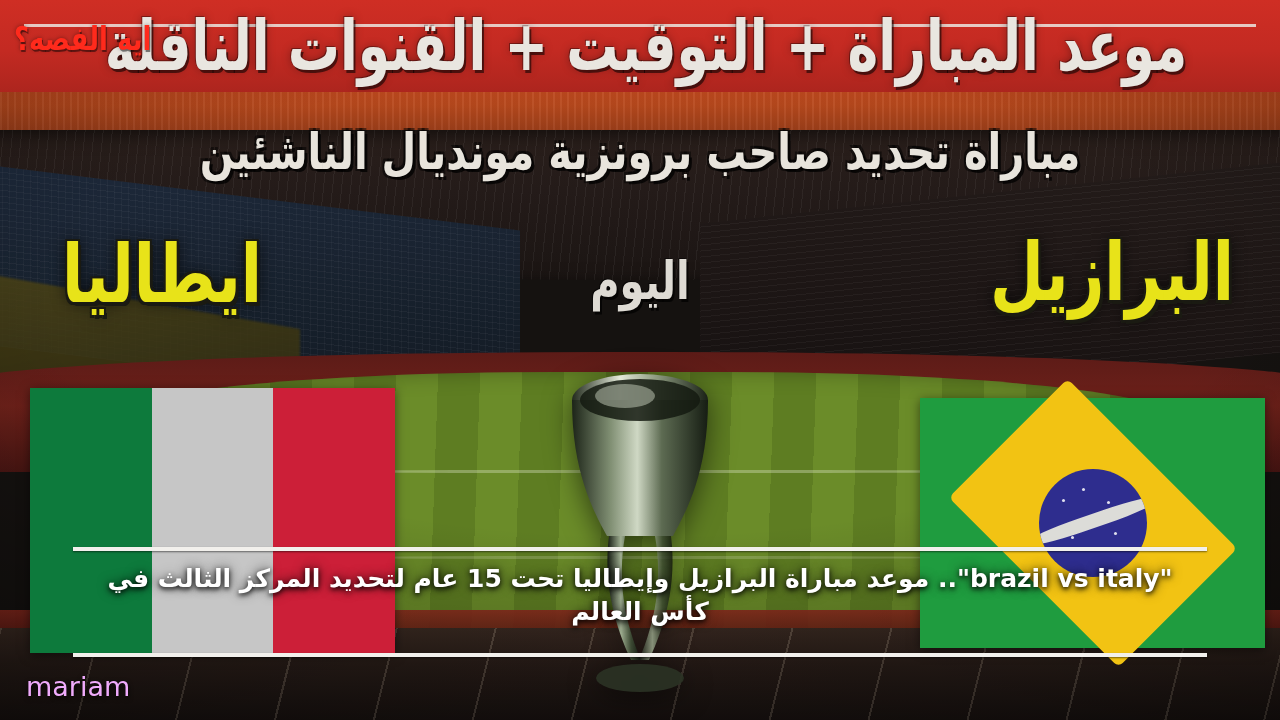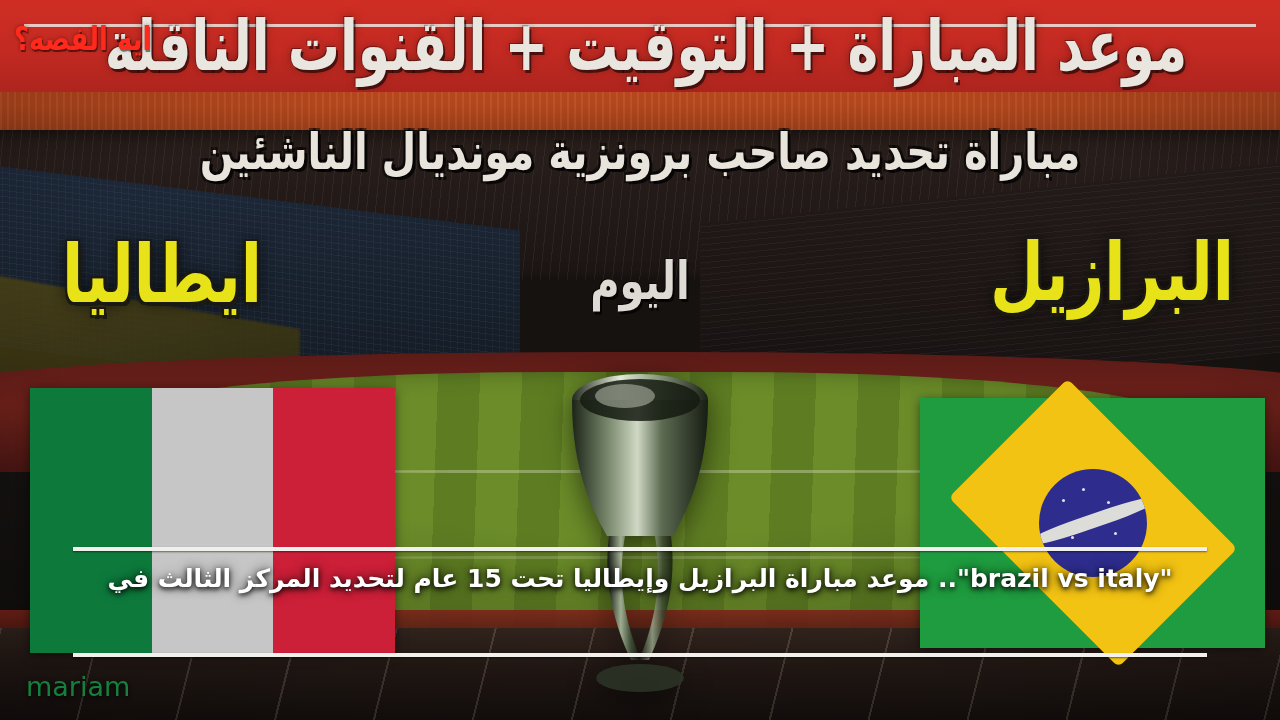--- a/index.html
+++ b/index.html
@@ -276,21 +276,21 @@
     color:#ffffff;
     font-size:25px;
     font-weight:bold;
     line-height:1.32;
     text-shadow:0 2px 5px rgba(0,0,0,.9), 0 0 12px rgba(0,0,0,.75);
   }
   .caption .lat{ direction:ltr; unicode-bidi:isolate; }
 
   .byline{
     position:absolute; left:26px; bottom:18px;
-    color:#15803d;
+    color:#f0abfc;
     font-size:27px;
     direction:ltr;
     text-shadow:0 2px 5px rgba(0,0,0,.85);
   }
 </style>
 </head>
 <body>
 
 <div class="stage">
 
@@ -376,17 +376,18 @@
       <span class="star" style="left:46%;top:48%"></span>
       <div class="band"></div>
     </div>
   </div>
 
   <div class="rule rule-top"></div>
   <div class="rule rule-bottom"></div>
 
   <div class="caption">
     <div><span class="lat">"brazil vs italy"</span><span>.. موعد مباراة البرازيل وإيطاليا تحت 15 عام لتحديد المركز الثالث في</span></div>
+    <div>كأس العالم</div>
   </div>
 
   <div class="byline">mariam</div>
 
 </div>
 
 </body></html>

